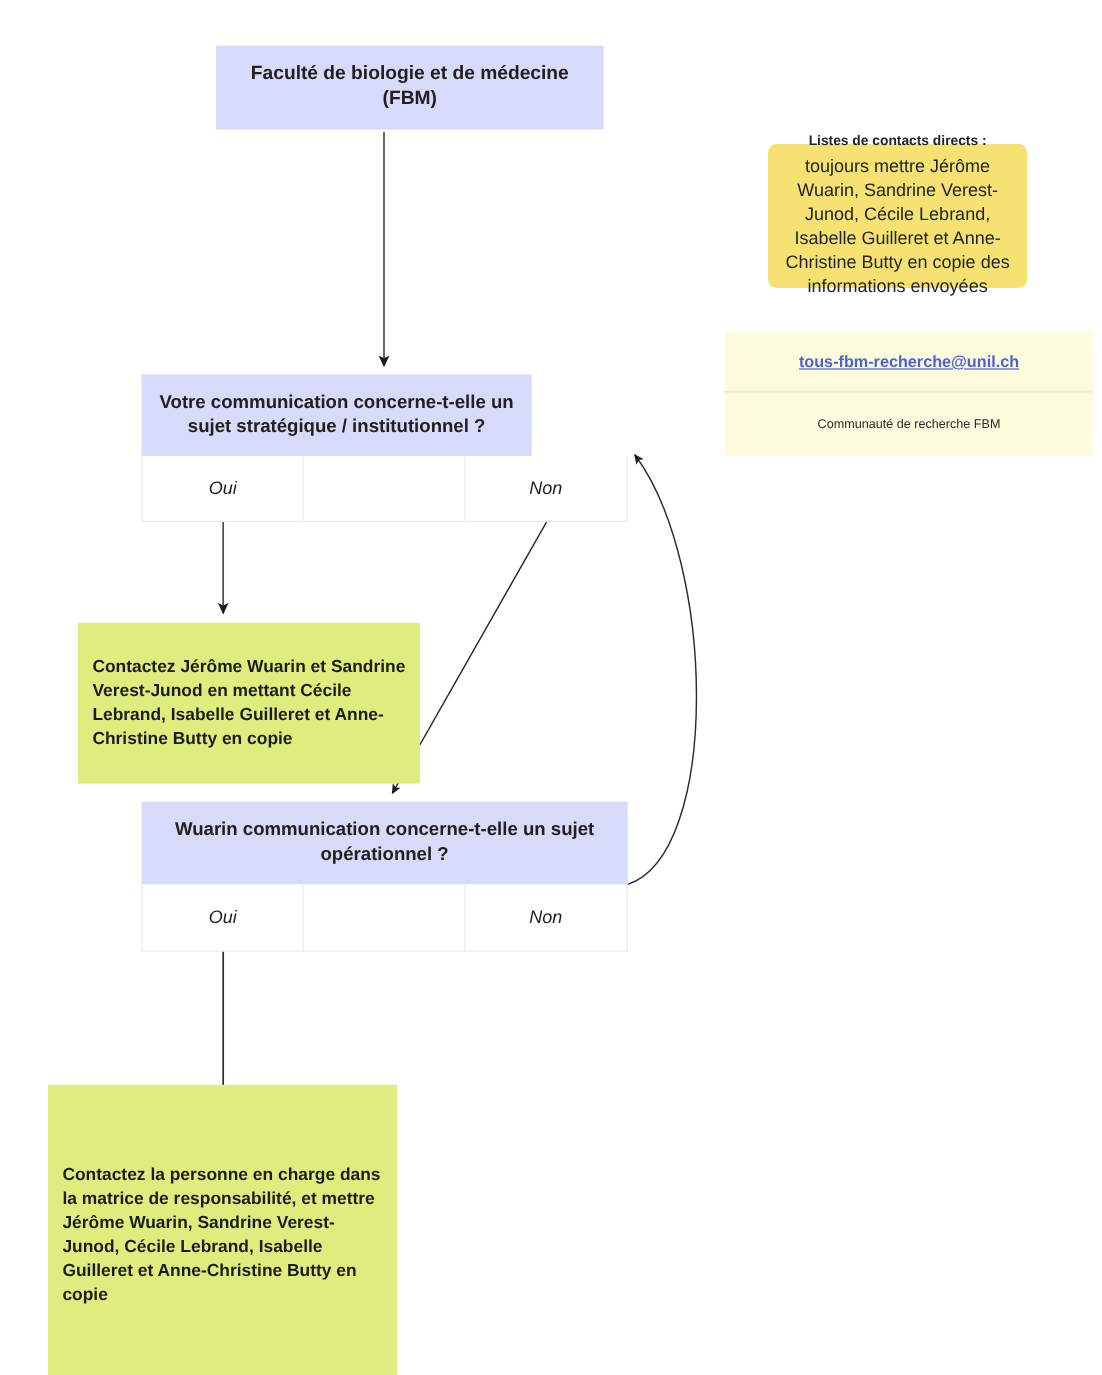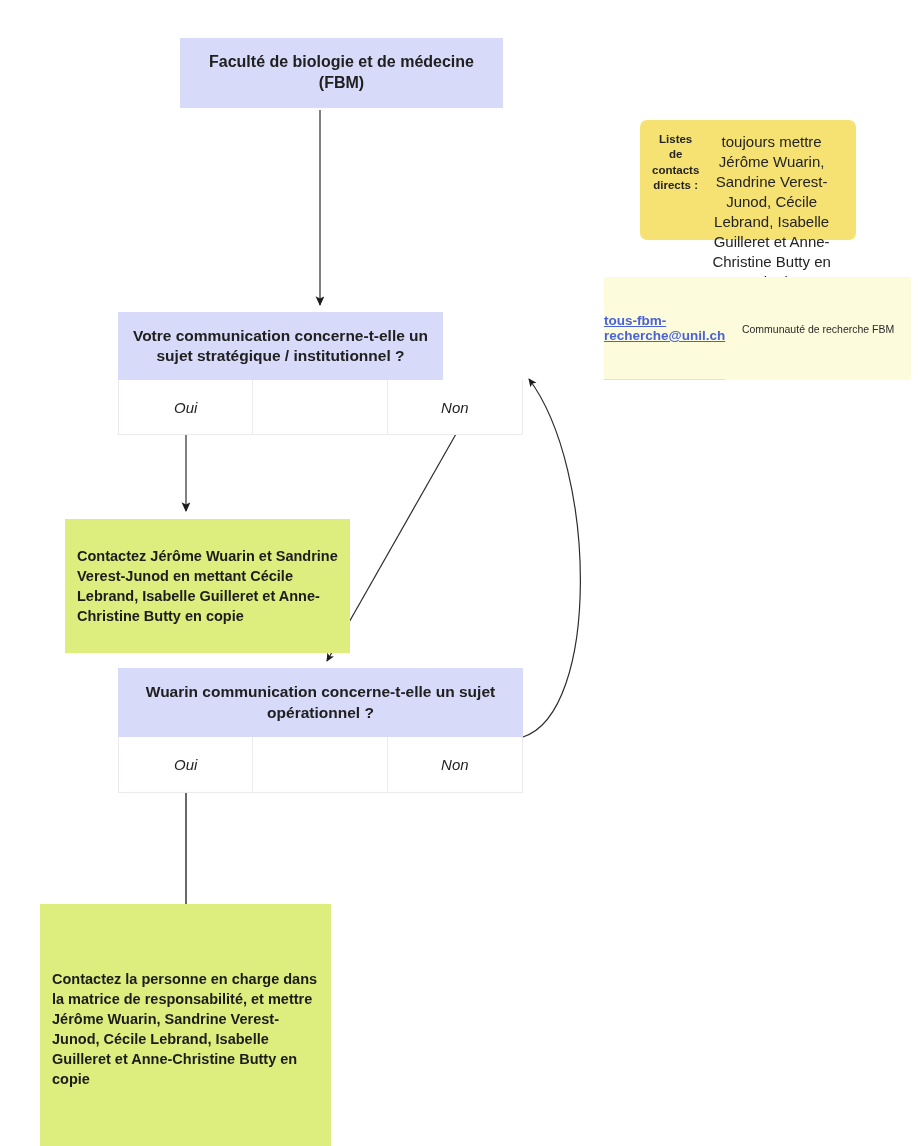--- a/index.html
+++ b/index.html
@@ -51,37 +51,37 @@
   
   .note-yellow {
     background: #f6e273;
     border-radius: 7px;
     text-align: center;
     color: #242424;
     line-height: 1.33;
     padding: 12px 12px;
     box-sizing: border-box;
     display: flex;
-    flex-direction: row;
+    flex-direction: column;
     justify-content: center;
   }
   .note-yellow .note-title {
     font-weight: bold;
     font-size: 11.5px;
     margin-bottom: 3px;
   }
   .note-yellow .note-body {
     font-size: 15px;
   }
   
   .card-pale {
     background: #fcfbdc;
     box-sizing: border-box;
     display: flex;
-    flex-direction: row;
+    flex-direction: column;
   }
   .card-pale .card-head {
     flex: 0 0 49px;
     display: flex;
     align-items: center;
     justify-content: center;
     border-bottom: 1px solid #e6e4bf;
   }
   .card-pale .card-head a,
   .card-pale .card-head .link {

